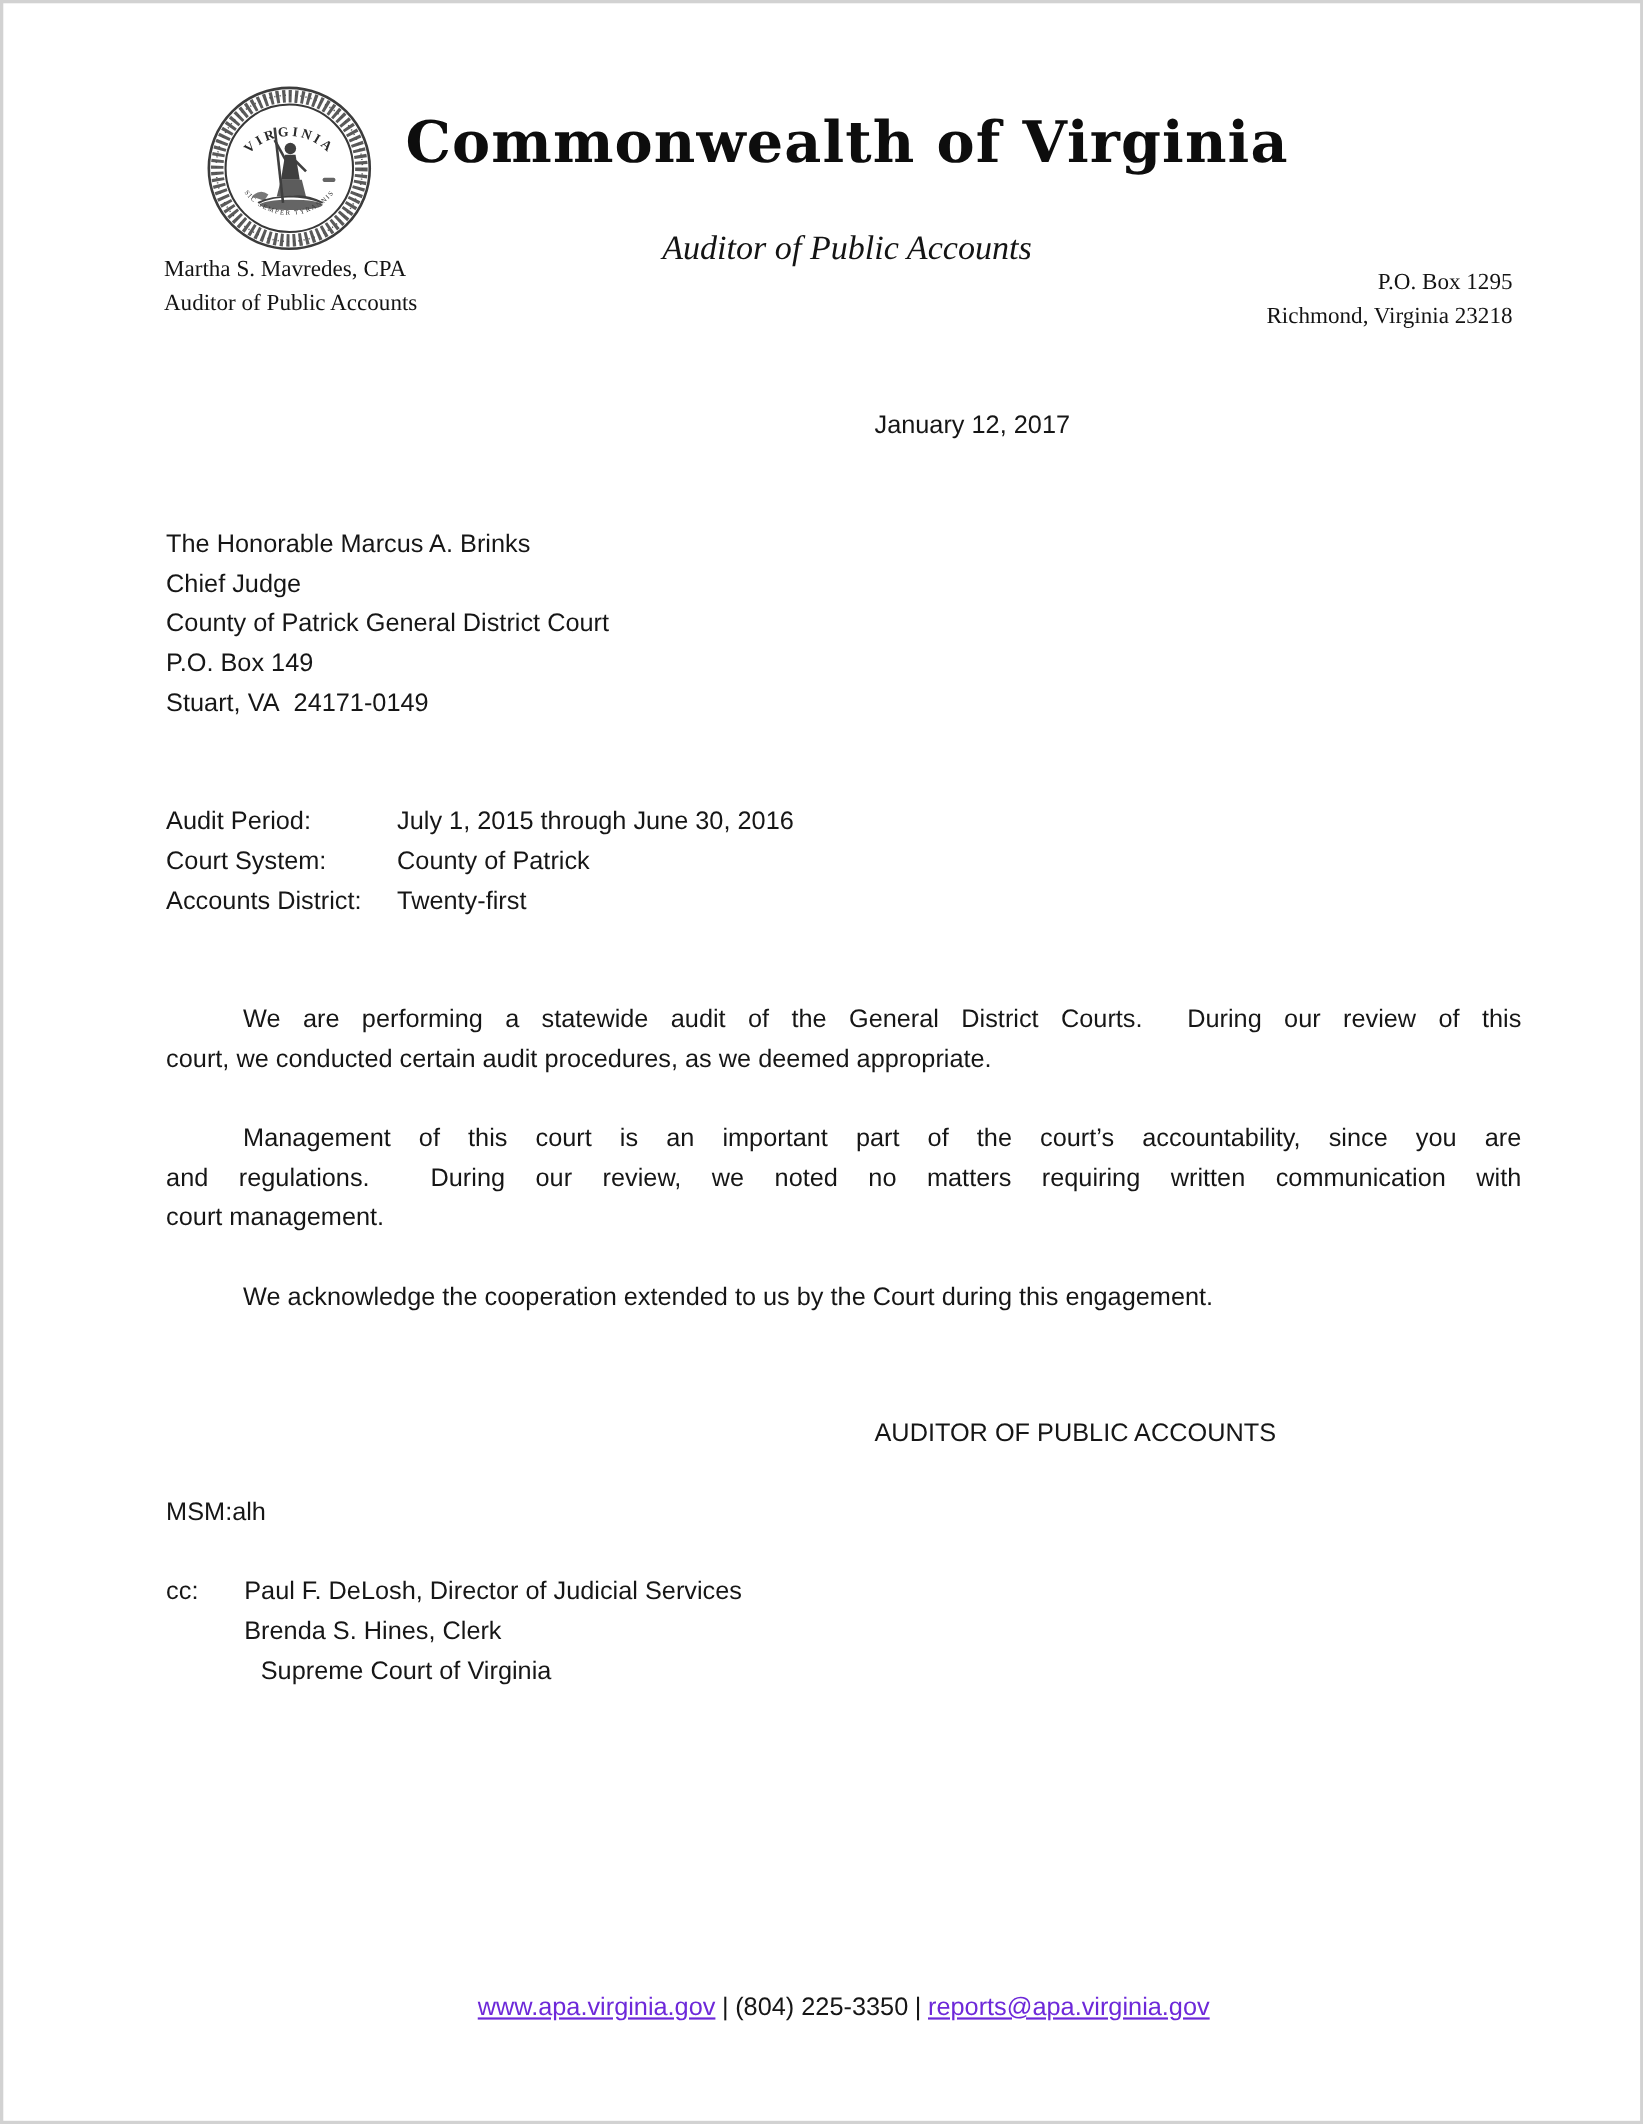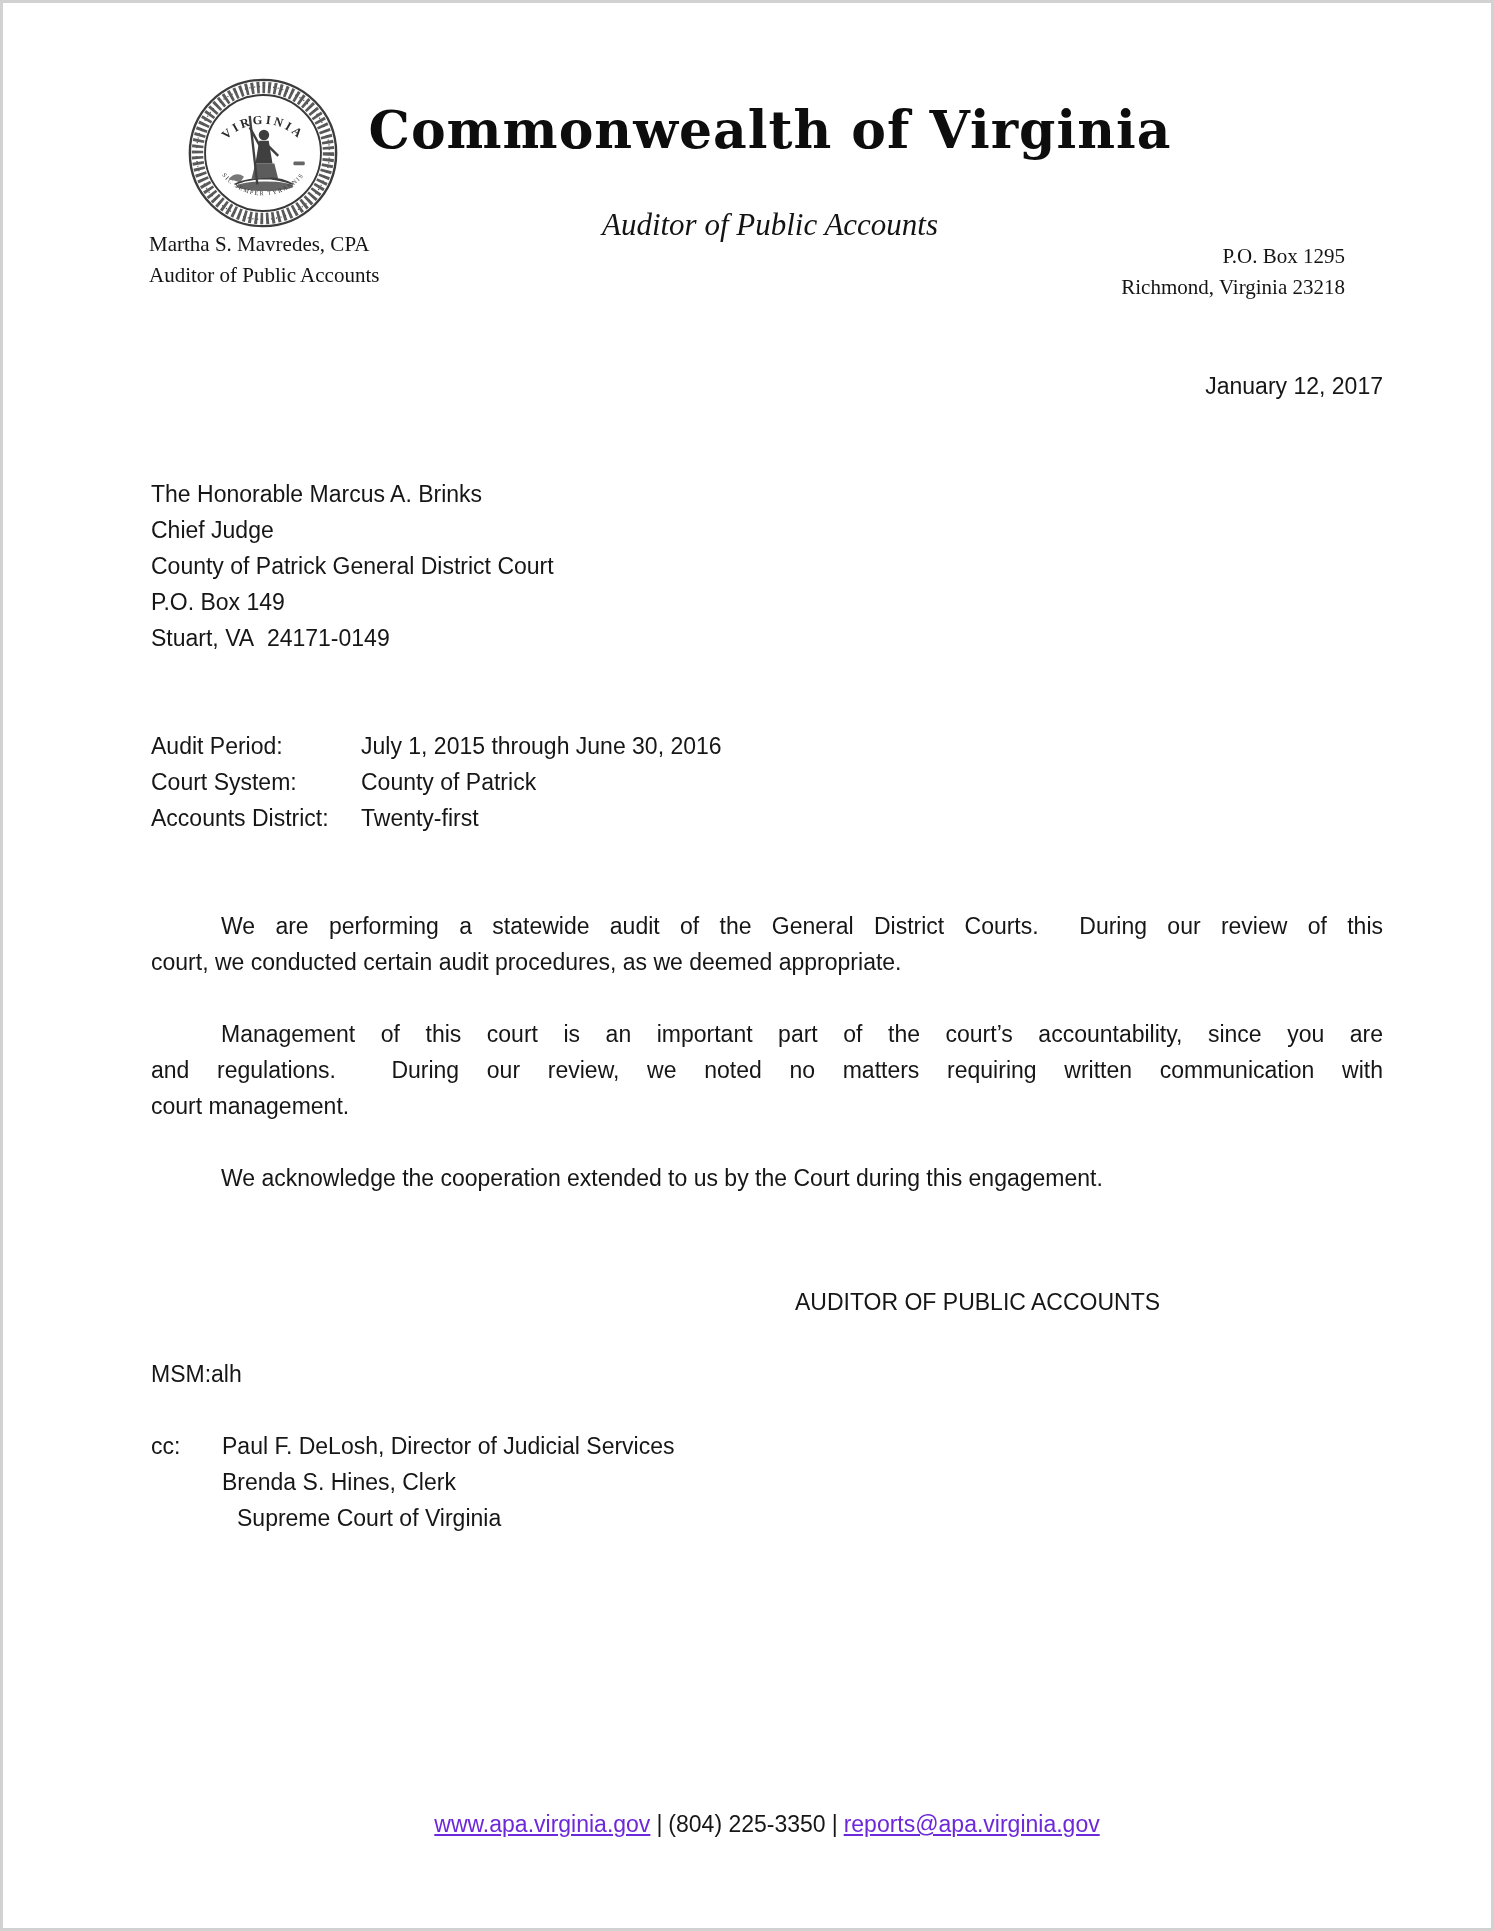--- a/index.html
+++ b/index.html
@@ -38,35 +38,35 @@
     font-size: 31px;
     color: #141414;
   }
   .official-block {
     position: absolute; left: 146px; top: 226px;
     font-family: "Liberation Serif", serif;
     font-size: 21px; line-height: 31px;
     color: #141414;
   }
   .addr-block {
-    position: absolute; right: 146px; top: 238px;
+    position: absolute; right: 116px; top: 238px;
     text-align: right;
     font-family: "Liberation Serif", serif;
     font-size: 21px; line-height: 31px;
     color: #141414;
   }
 
   
   .content {
     position: absolute; left: 148px; top: 0;
     width: 1232px;
     font-size: 23px; line-height: 36px;
     color: #161616;
   }
-  .date-line { margin-top: 365px; margin-left: 644px; text-align: right; }
+  .date-line { margin-top: 365px; margin-left: 644px; }
   .recipient { margin-top: 72px; }
   .audit-info { margin-top: 72px; }
   .audit-row { display: flex; }
   .audit-label { flex: 0 0 210px; }
   .para1 { margin-top: 72px; }
   .para2 { margin-top: 36px; }
   .para3 { margin-top: 36px; }
   .pline { line-height: 36px; }
   .just { text-align: justify; text-align-last: justify; }
   .ind { text-indent: 70px; }

